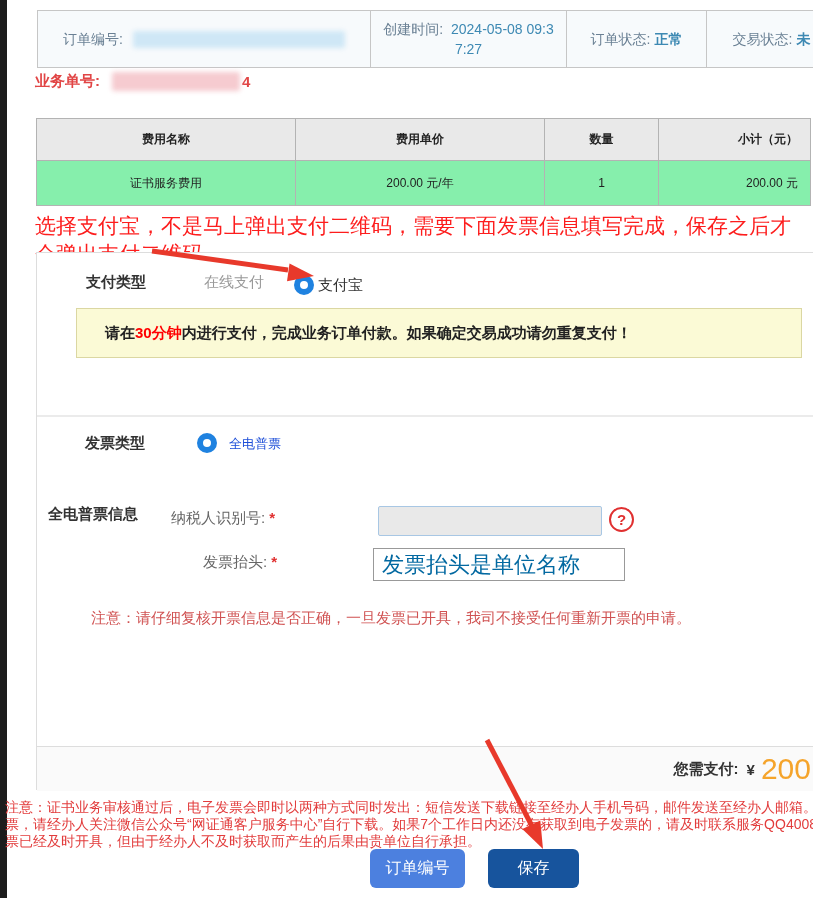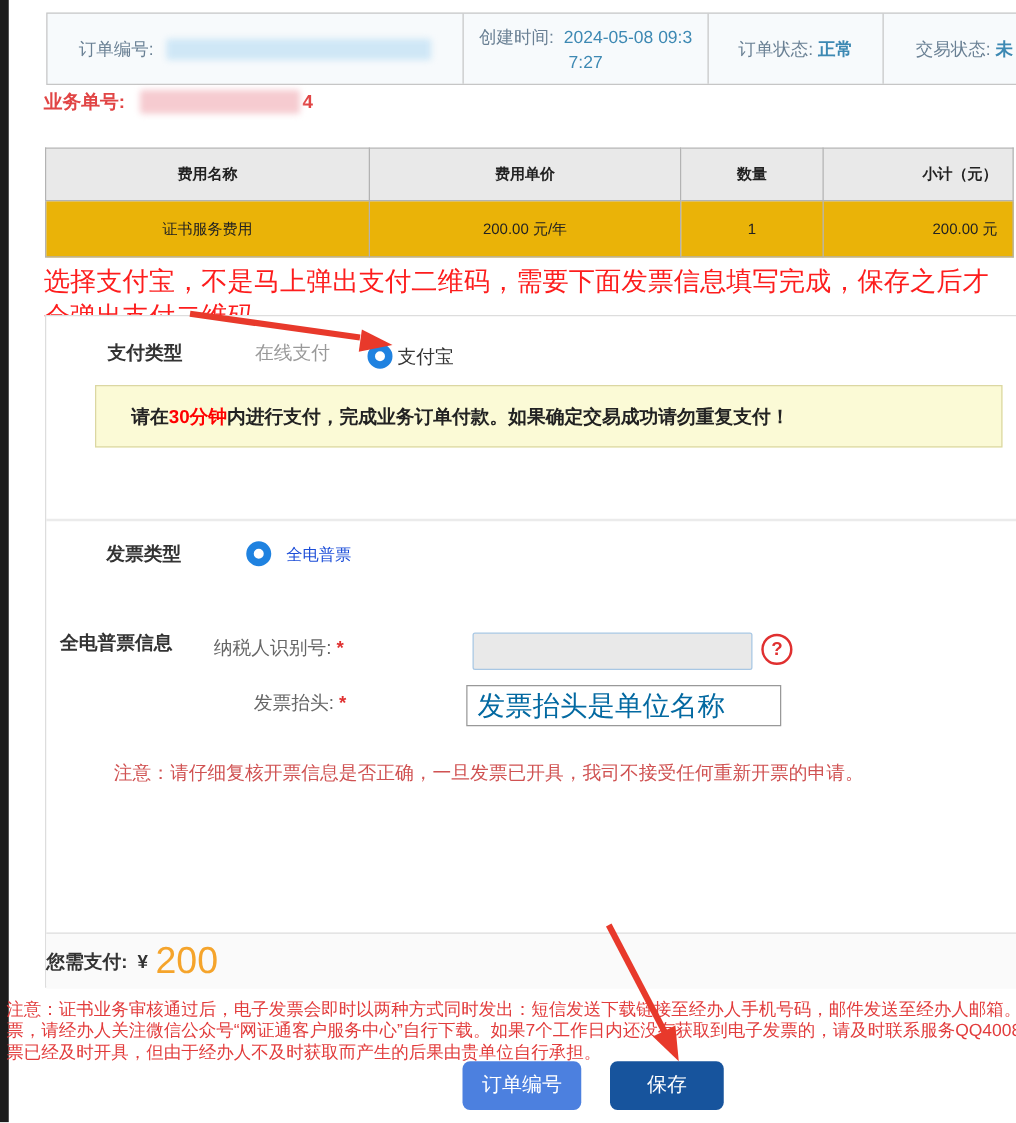--- a/index.html
+++ b/index.html
@@ -26,21 +26,21 @@
   .business-no{position:absolute;left:35px;top:72px;display:flex;align-items:center;
     font-size:15px;font-weight:bold;color:#e14545;}
   .blur-pink{display:inline-block;width:128px;height:19px;background:#f6cbd0;border-radius:2px;
     filter:blur(2.5px);margin-left:12px;}
   .biz-suffix{margin-left:2px;color:#e14545;}
 
   
   .fee-table{position:absolute;left:36px;top:118px;width:774px;border-collapse:collapse;table-layout:fixed;}
   .fee-table th,.fee-table td{border:1px solid #b3b3b3;font-size:12px;color:#222;}
   .fee-table th{height:39px;background:#e9e9e9;font-weight:bold;text-align:center;}
-  .fee-table td{height:42px;background:#eab308;text-align:center;font-weight:normal;}
+  .fee-table td{height:42px;background:#86efac;text-align:center;font-weight:normal;}
   .fee-table th.col-last,.fee-table td.col-last{text-align:right;padding-right:12px;}
 
   
   .alipay-note{position:absolute;left:35px;top:212px;width:768px;font-size:21px;
     line-height:28px;color:#fd1d1d;}
 
   
   .main-panel{position:absolute;left:36px;top:252px;width:777px;height:538px;background:#fff;
     border:1px solid #ddd;border-right:none;box-sizing:border-box;padding-left:45px;}
   .pay-type-label{position:absolute;left:49px;top:20px;font-size:15px;font-weight:bold;color:#333;}
@@ -67,21 +67,21 @@
     border:1px solid #a8c7e4;border-radius:2px;}
   .help-icon{position:absolute;left:572px;top:254px;width:25px;height:25px;border-radius:50%;
     border:2px solid #e03030;box-sizing:border-box;display:flex;align-items:center;justify-content:center;
     color:#e03030;font-size:15px;font-weight:bold;background:#fff;}
   .title-input{left:336px;top:295px;width:252px;height:33px;background:#fff;border:1px solid #999;
     display:flex;align-items:center;padding-left:8px;}
   .title-annotation{font-size:22px;color:#0369a1;white-space:nowrap;}
   .invoice-notice{position:absolute;left:54px;top:356px;font-size:15px;color:#d05252;}
   .total-row{position:absolute;left:0;top:493px;width:100%;height:45px;background:#fafafa;
     border-top:1px solid #ddd;box-sizing:border-box;display:flex;align-items:center;
-    padding-right:2px;}
+    justify-content:flex-end;padding-right:2px;}
   .total-label{font-size:15px;font-weight:bold;color:#333;}
   .total-currency{font-size:15px;font-weight:bold;color:#333;margin:0 6px 0 8px;}
   .total-amount{font-size:30px;color:#f5a42b;line-height:30px;}
 
   
   .footer-notes{position:absolute;left:5px;top:799px;width:808px;color:#e23c3c;font-size:14px;}
   .footer-line{white-space:nowrap;overflow:hidden;height:17px;line-height:17px;}
 
   
   .btn{position:absolute;top:849px;height:39px;border:none;border-radius:6px;color:#fff;

